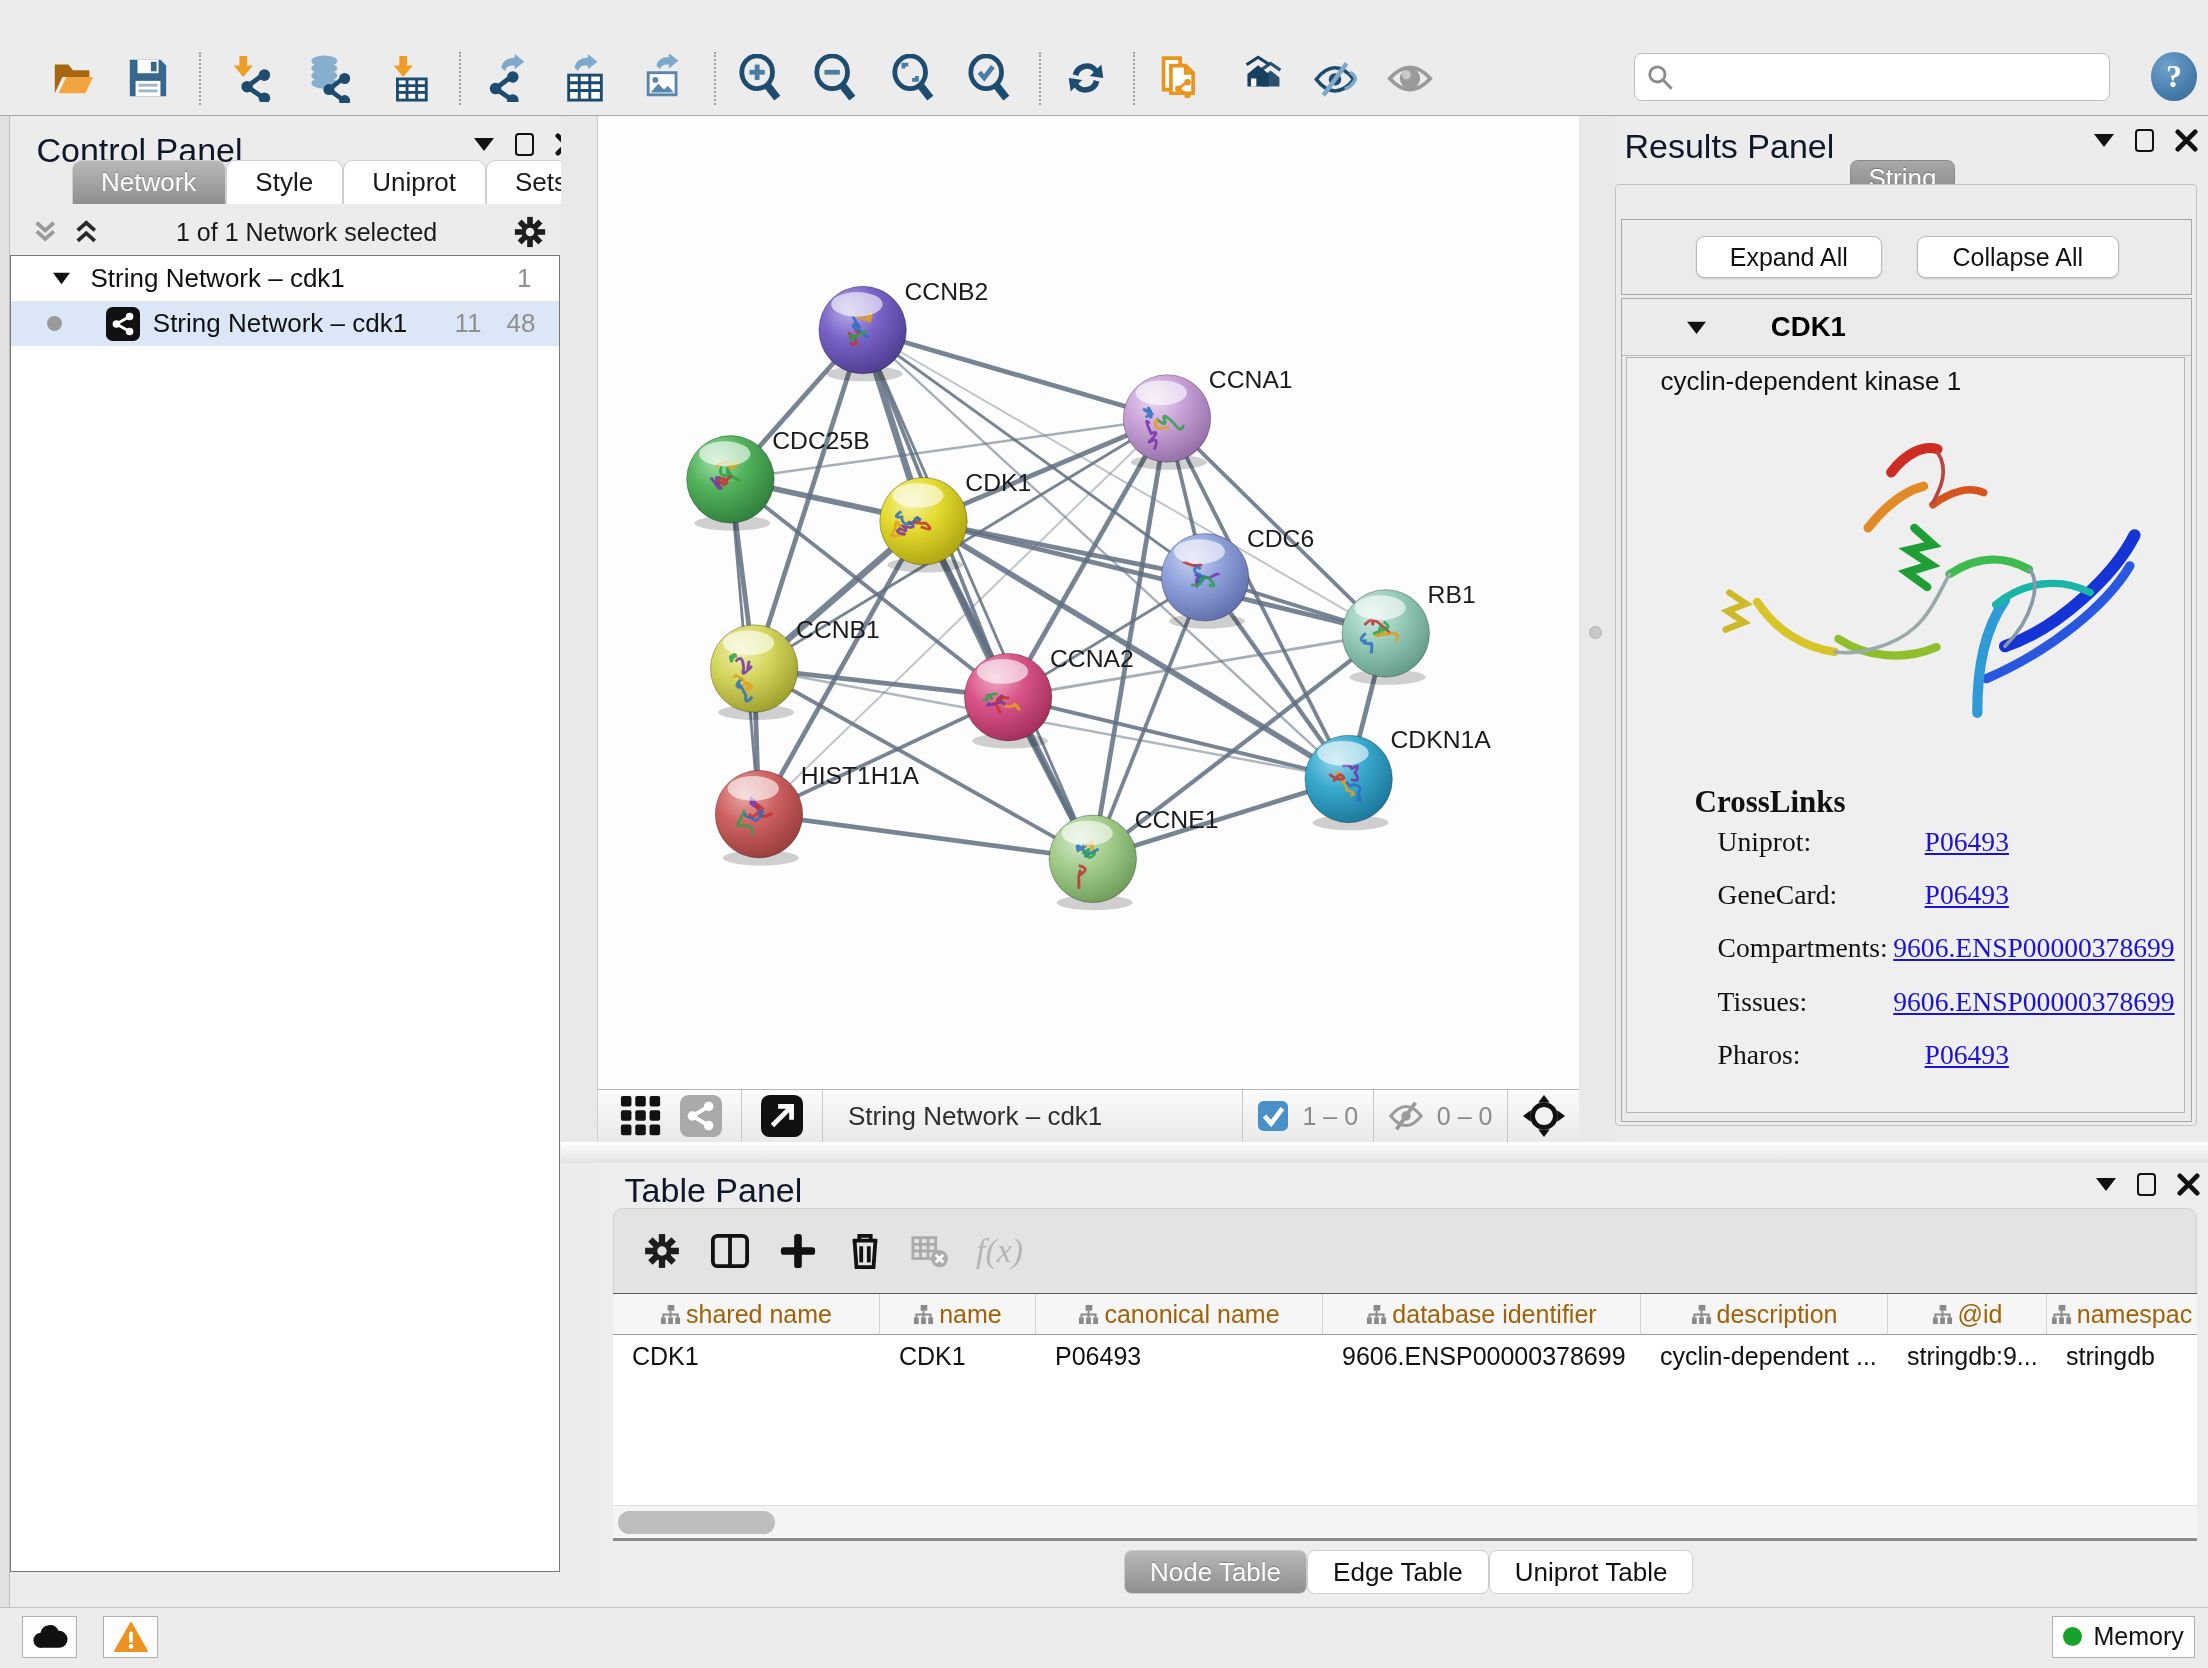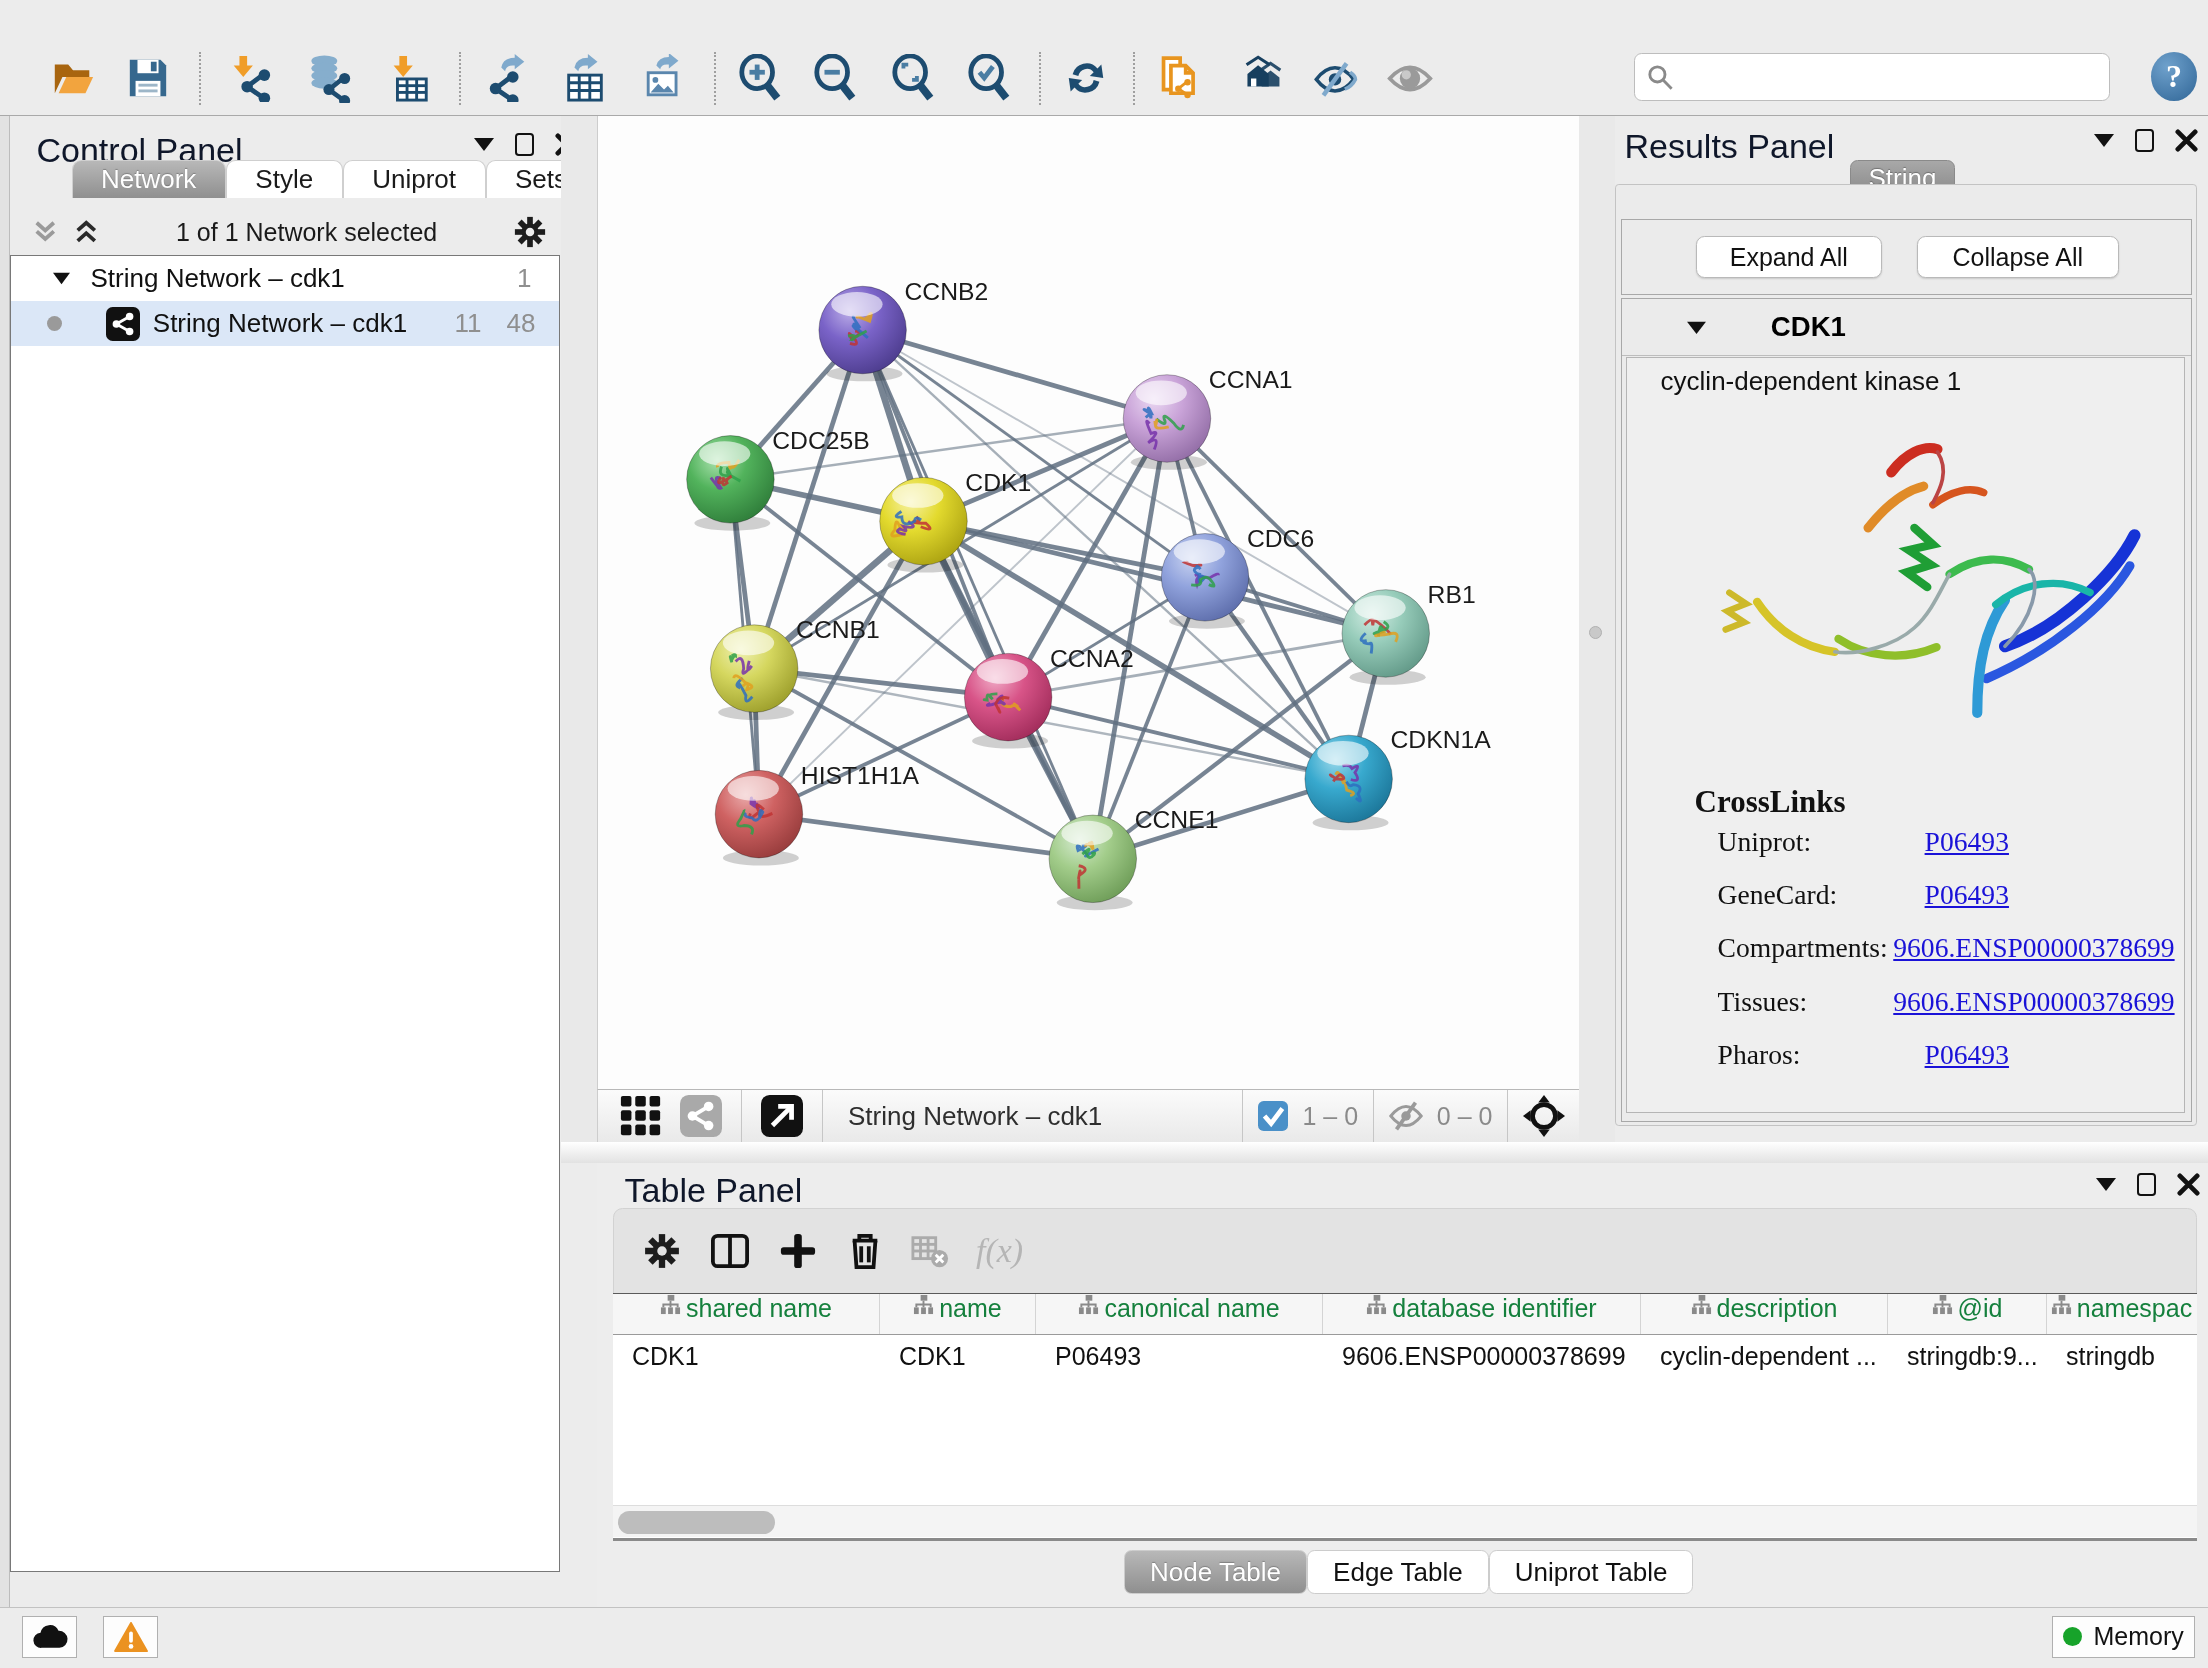--- a/index.html
+++ b/index.html
@@ -18,21 +18,21 @@
 .search input{border:none;outline:none;font-size:25px;width:418px;background:transparent}
 .help{position:absolute;left:2151px;top:11.4px;width:46px;height:49px;border-radius:50%;background:radial-gradient(circle at 35% 30%,#6fa1cc,#2f6596);color:#fff;font-size:32px;font-weight:bold;display:flex;align-items:center;justify-content:center;font-family:"Liberation Serif",serif}
 
 .leftstrip{position:absolute;left:0;top:116px;width:9.5px;height:1491px;background:#e2e2e2;border-right:1px solid #bcbcbc}
 .control{position:absolute;left:9.5px;top:116px;width:552px;height:1491px;background:#ececec}
 .panelhead{font-size:34px;color:#0f172a}
 .ph-icons{position:absolute;display:flex;align-items:center;gap:21px}
 .tri-down{width:0;height:0;border-left:10.5px solid transparent;border-right:10.5px solid transparent;border-top:13.3px solid #111}
 .float-box{width:19px;height:23px;border:2.9px solid #111;border-radius:3.8px}
 .tabs{position:absolute;left:62px;top:44px;display:flex}
-.tab{height:38px;padding:0 28.5px;display:flex;align-items:center;justify-content:center;font-size:26px;background:#fff;border:1px solid #cfcfcf;border-bottom:none;border-radius:9.5px 9.5px 0 0;color:#1a1a1a}
+.tab{height:44px;padding:0 28.5px;display:flex;align-items:center;justify-content:center;font-size:26px;background:#fff;border:1px solid #cfcfcf;border-bottom:none;border-radius:9.5px 9.5px 0 0;color:#1a1a1a}
 .tab.sel{background:linear-gradient(#b8b8b8,#8f8f8f);color:#fff;text-shadow:0 -1px 1px rgba(0,0,0,.25)}
 .subhead{position:absolute;left:0;top:93px;width:552px;height:46px;display:flex;align-items:center}
 .treebox{position:absolute;left:0;top:139px;width:550px;height:1317px;background:#fff;border:1.9px solid #787878}
 .trow{height:45px;display:flex;align-items:center;font-size:26px;color:#111}
 .trow.sel{background:#dbe7f7}
 .rightnum{color:#8f8f8f}
 
 .canvas{position:absolute;left:597px;top:116px;width:982px;height:973px;background:#fdfdfd;border-left:1px solid #cdcdcd}
 .netbar{position:absolute;left:597px;top:1089px;width:982px;height:53px;background:linear-gradient(#fbfbfb,#e9e9e9);border-top:1px solid #b8b8b8;border-left:1px solid #cdcdcd;display:flex;align-items:center}
 .nbsep{width:0;height:53px;border-left:1px solid #c6c6c6;flex:0 0 auto}
@@ -55,21 +55,21 @@
 .serif{font-family:"Liberation Serif",serif}
 .clx-title{position:absolute;left:68px;top:426px;font-size:31px;font-weight:bold;color:#111}
 .clx-row{position:absolute;left:91px;width:457px;height:38px;font-size:27.6px;display:flex}
 .clx-row .lbl{width:207px;color:#111}
 .clx-row a{color:#1a12d8;text-decoration:underline}
 
 .tablepanel{position:absolute;left:597px;top:1163px;width:1611px;height:444px;background:#ededed}
 .tp-toolbar{position:absolute;left:16px;top:45px;width:1584px;height:86px;background:#e3e3e3;border:1px solid #d2d2d2;border-radius:9.5px 9.5px 0 0;display:flex;align-items:center}
 .tp-table{position:absolute;left:16px;top:130px;width:1584px;height:247px;background:#fff;border-top:1.9px solid #5a5a5a}
 .thead{display:flex;height:41px;background:#f6f6f6;border-bottom:1px solid #9a9a9a}
-.th{display:flex;justify-content:center;gap:5px;font-size:25px;color:#15803d;border-right:1px solid #d4d4d4;overflow:hidden}
+.th{display:flex;align-items:center;justify-content:center;gap:5px;font-size:25px;color:#a16207;border-right:1px solid #d4d4d4;overflow:hidden}
 .trowdata{display:flex;height:43px}
 .td{font-size:25px;color:#111;padding-left:19px;display:flex;align-items:center;overflow:hidden;white-space:nowrap}
 .hscroll{position:absolute;left:16px;top:342px;width:1584px;height:32px;background:#f4f4f4;border-top:1px solid #ddd}
 .hthumb{position:absolute;left:4.8px;top:4.8px;width:157px;height:23px;border-radius:11.4px;background:#bdbdbd}
 .tp-bottom{position:absolute;left:16px;top:375px;width:1584px;height:2.9px;background:#8a8a8a}
 .btabs{position:absolute;left:527px;top:387px;display:flex}
 .btab{height:44px;padding:0 25px;font-size:26px;display:flex;align-items:center;background:#fff;border:1px solid #ccc;border-radius:7.6px;color:#111}
 .btab.sel{background:linear-gradient(#b8b8b8,#8f8f8f);color:#fff;text-shadow:0 -1px 1px rgba(0,0,0,.25)}
 
 .statusbar{position:absolute;left:0;top:1607px;width:2208px;height:61px;background:#ececec;border-top:1.9px solid #c2c2c2}

